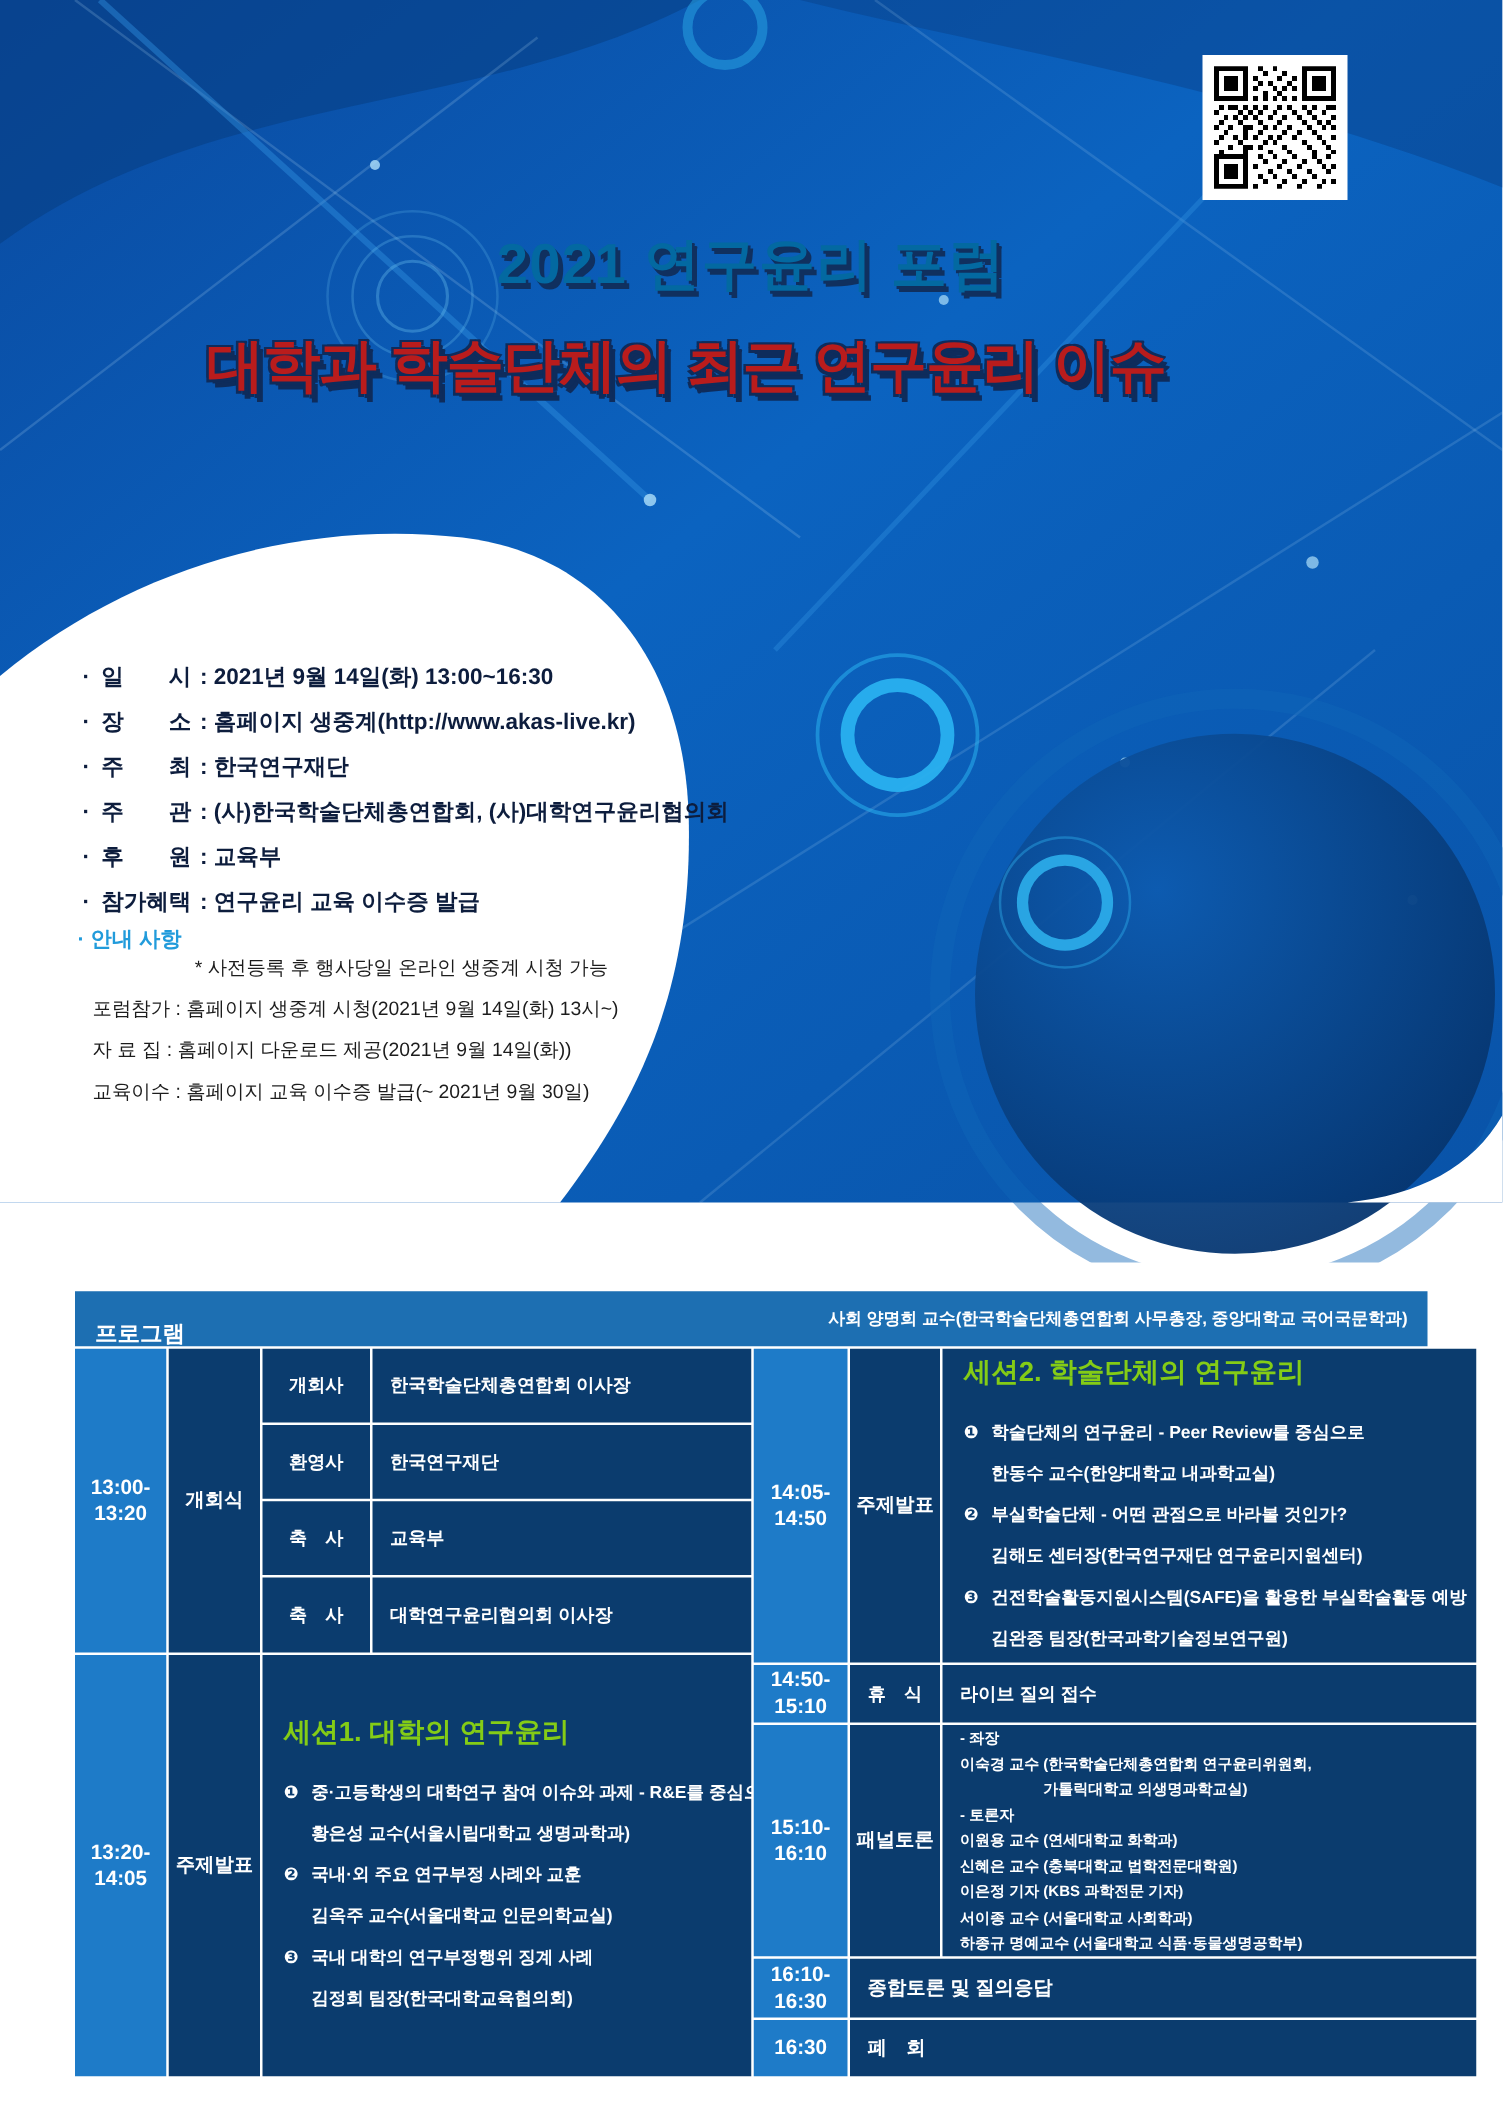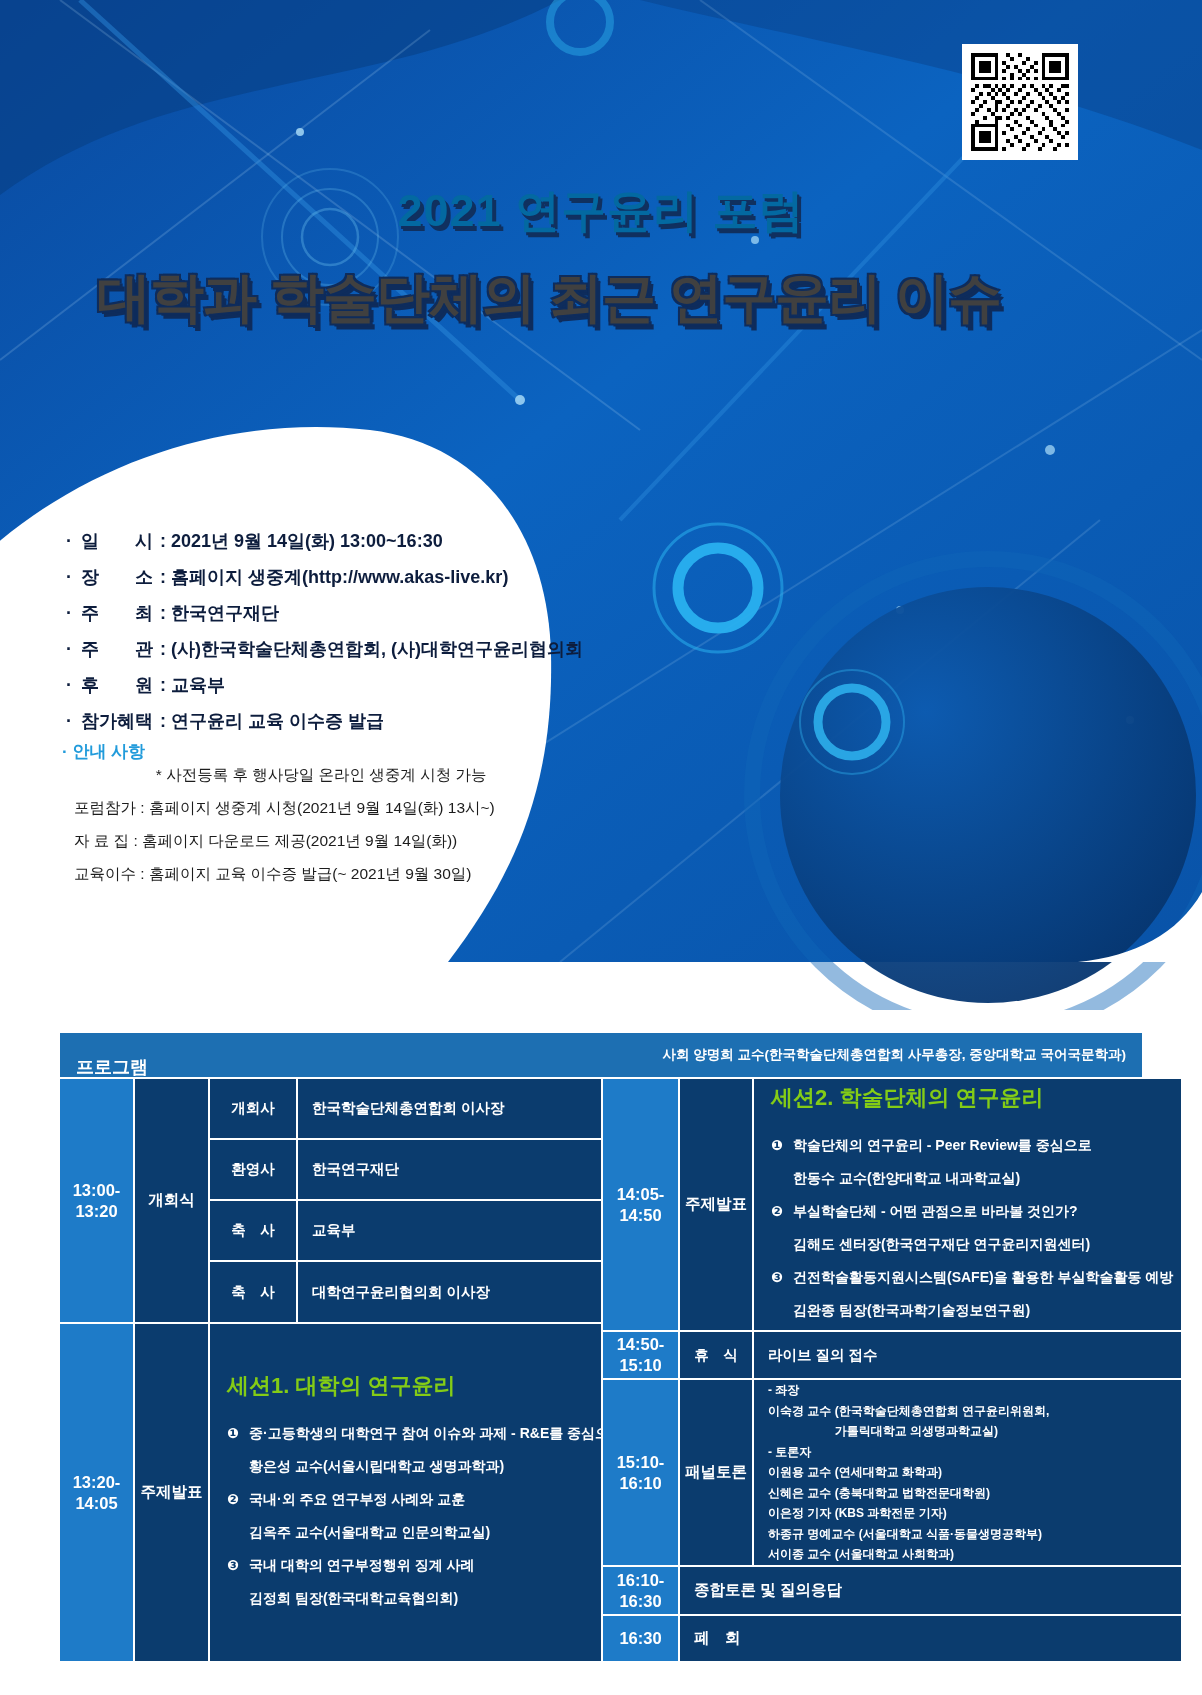--- a/index.html
+++ b/index.html
@@ -10,21 +10,21 @@
   .bg-svg{position:absolute;top:0;left:0;}
   
   .qr-box{position:absolute;top:44px;left:962px;width:116px;height:116px;
     background:#fff;box-sizing:border-box;padding:9px;}
   .qr-box svg{display:block;width:98px;height:98px;}
   
   .title1{position:absolute;top:181px;left:0;width:1202px;text-align:center;
     color:#0369a1;font-size:45px;font-weight:bold;letter-spacing:1px;
     text-shadow:4px 5px 0 #10305f,2px 3px 0 #10305f;}
   .title2{position:absolute;top:262px;left:0;width:1098px;text-align:center;
-    color:#404040;font-size:54px;font-weight:bold;letter-spacing:-1px;
+    color:#b91c1c;font-size:46px;font-weight:bold;letter-spacing:-1px;
     text-shadow:-2px -2px 0 #0e2c5c,2px -2px 0 #0e2c5c,-2px 2px 0 #0e2c5c,
       3px 3px 0 #0e2c5c,5px 6px 0 #0e2c5c;}
   
   .info-block{position:absolute;left:66px;top:530px;width:500px;}
   .info-row{display:flex;align-items:baseline;margin-bottom:14px;
     font-size:18px;font-weight:bold;color:#0d1d3d;line-height:22px;}
   .info-bullet{margin-right:9px;}
   .info-label{white-space:pre;}
   .info-value{margin-left:2px;white-space:pre;}
   
@@ -270,22 +270,22 @@
 16:10</div>
       <div class="cell cell-label">패널토론</div>
       <div class="cell panel-cell">
         <div class="panel-line">- 좌장</div>
         <div class="panel-line">이숙경 교수 (한국학술단체총연합회 연구윤리위원회,</div>
         <div class="panel-line">　　　　　  가톨릭대학교 의생명과학교실)</div>
         <div class="panel-line">- 토론자</div>
         <div class="panel-line">이원용 교수 (연세대학교 화학과)</div>
         <div class="panel-line">신혜은 교수 (충북대학교 법학전문대학원)</div>
         <div class="panel-line">이은정 기자 (KBS 과학전문 기자)</div>
+        <div class="panel-line">서이종 교수 (서울대학교 사회학과)</div>
         <div class="panel-line">하종규 명예교수 (서울대학교 식품·동물생명공학부)</div>
-        <div class="panel-line">서이종 교수 (서울대학교 사회학과)</div>
       </div>
 
       <div class="cell cell-time">16:10-
 16:30</div>
       <div class="cell simple-cell" style="grid-column:2/4">종합토론 및 질의응답</div>
 
       <div class="cell cell-time">16:30</div>
       <div class="cell simple-cell" style="grid-column:2/4">폐　회</div>
     </div>
 

